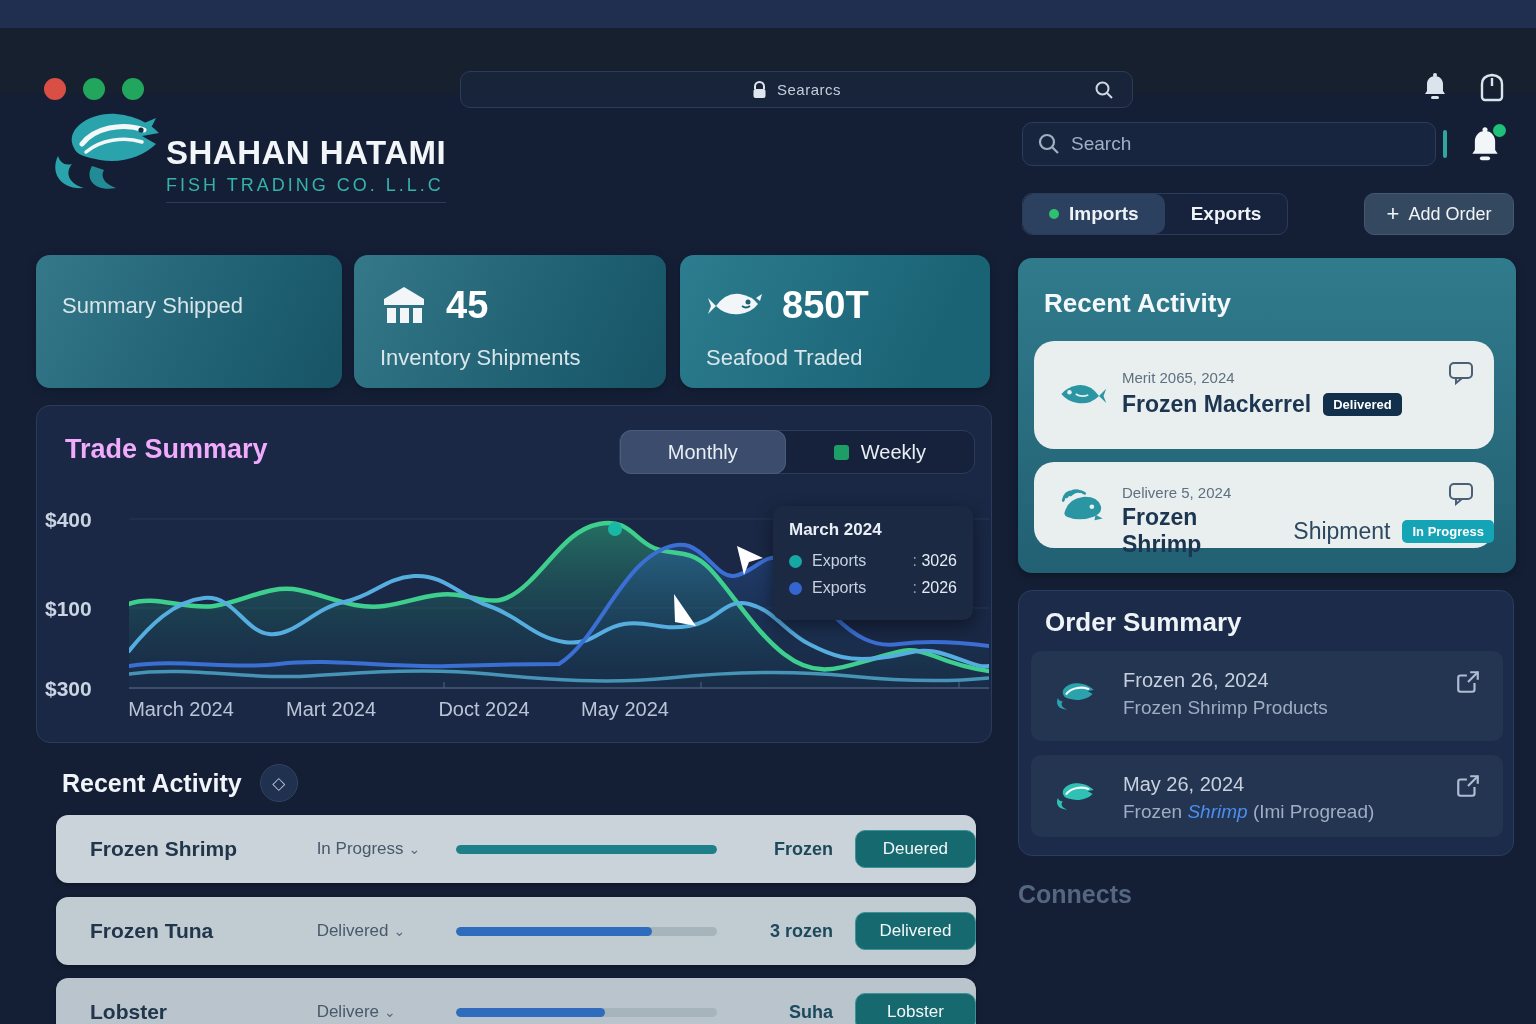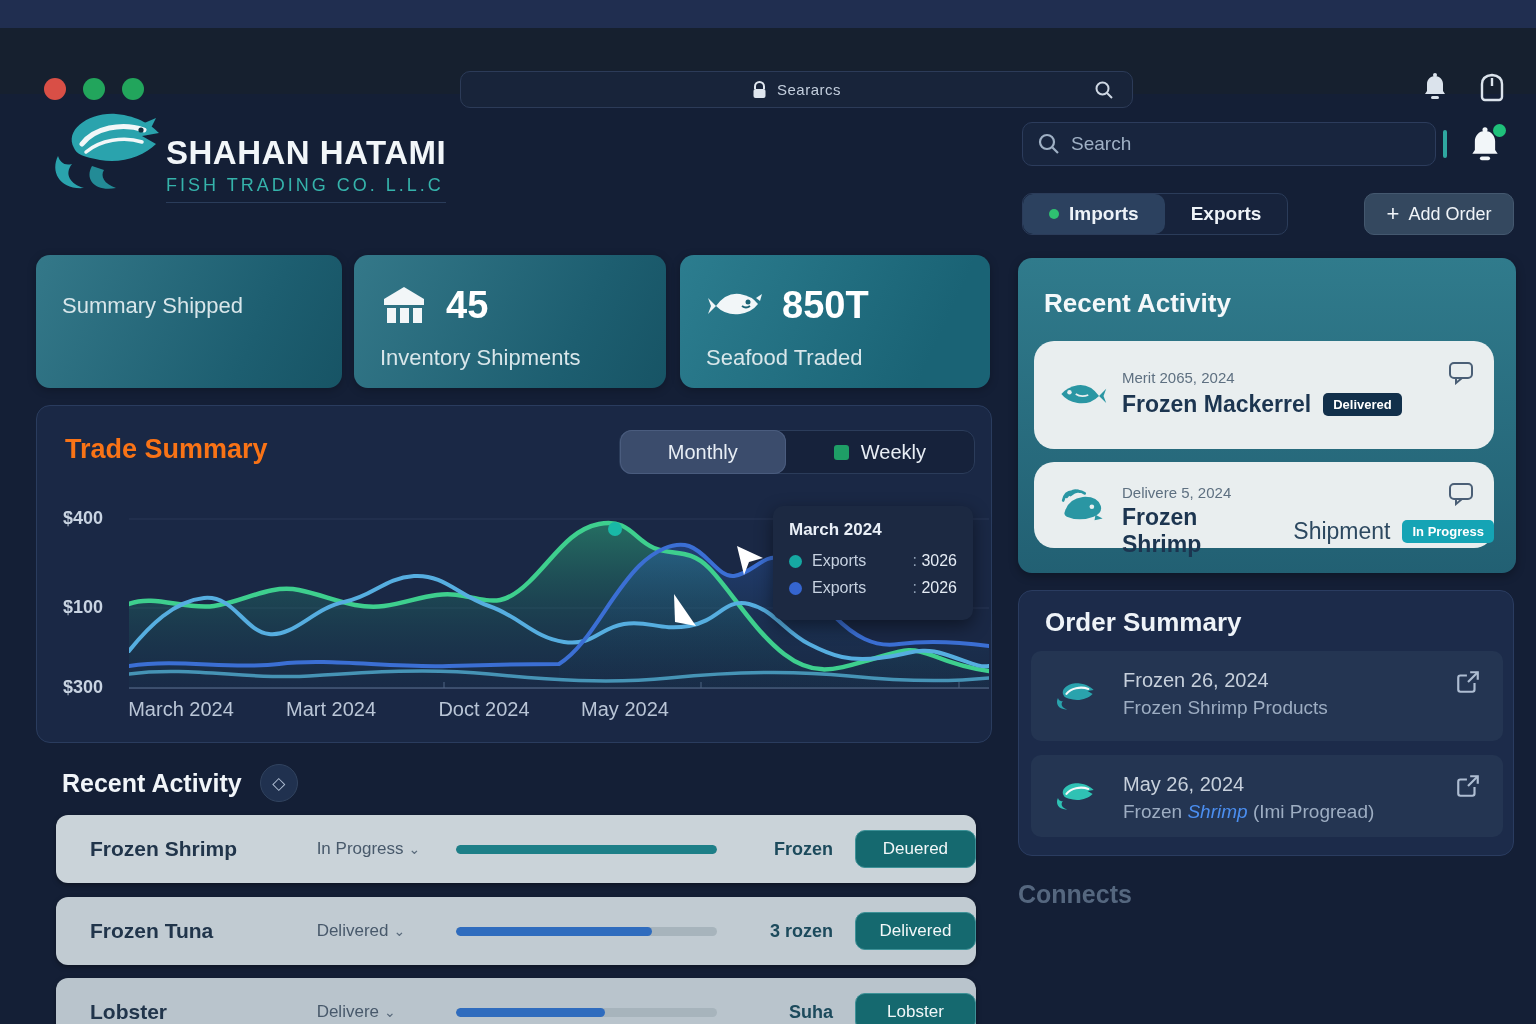--- a/index.html
+++ b/index.html
@@ -48,27 +48,27 @@
   .stat1 { left:36px; width:306px; }
   .stat2 { left:354px; width:312px; }
   .stat3 { left:680px; width:310px; background:linear-gradient(115deg,#2c7d8f 0%, #1a6375 80%); }
   .stat-top { display:flex; align-items:center; gap:18px; height:52px; }
   .stat-value { font-size:38px; font-weight:bold; color:#ffffff; }
   .stat-label { font-size:22px; color:#d8e6ea; margin-top:14px; }
 
   
   .trade-card { position:absolute; left:36px; top:405px; width:956px; height:338px; background:#1a2845;
     border:1px solid #2a3c5e; border-radius:14px; }
-  .trade-title { position:absolute; left:28px; top:28px; font-size:27px; font-weight:bold; color:#f97316; }
+  .trade-title { position:absolute; left:28px; top:28px; font-size:27px; font-weight:bold; color:#f0abfc; }
   .period-toggle { position:absolute; right:16px; top:24px; height:44px; display:flex; align-items:center;
     background:#16223b; border:1px solid #2b3c5a; border-radius:12px; }
   .period { padding:0 48px; height:44px; display:flex; align-items:center; gap:12px; font-size:20px; color:#e8eef5; cursor:pointer; }
   .period.active { background:#3b4c6c; border-radius:12px; box-shadow:inset 0 0 0 1px #4a5c7e; }
   .weekly-swatch { width:15px; height:15px; background:#1e9e66; border-radius:3px; }
-  .ylabel { position:absolute; font-size:18px; font-weight:bold; color:#c9d4e2; left:26px; width:70px; text-align:left; }
+  .ylabel { position:absolute; font-size:21px; font-weight:bold; color:#c9d4e2; left:8px; width:70px; text-align:left; }
   .chart-svg { position:absolute; left:92px; top:90px; }
   .xlabels { position:absolute; left:0; top:292px; width:100%; height:30px; }
   .xlabel { position:absolute; font-size:20px; color:#b9c5d6; transform:translateX(-50%); white-space:nowrap; }
   .tooltip { position:absolute; left:736px; top:100px; width:200px; height:114px; background:#1c2942;
     border-radius:10px; box-shadow:0 6px 18px rgba(0,0,0,.45); padding:14px 16px; }
   .tt-title { font-size:17px; font-weight:bold; color:#e9eff7; margin-bottom:12px; }
   .tt-row { display:flex; align-items:center; gap:10px; font-size:16px; color:#c6d1e0; margin-bottom:9px; }
   .tt-dot { width:13px; height:13px; border-radius:50%; }
   .dot-teal { background:#16a8a2; }
   .dot-blue { background:#3565cf; }

